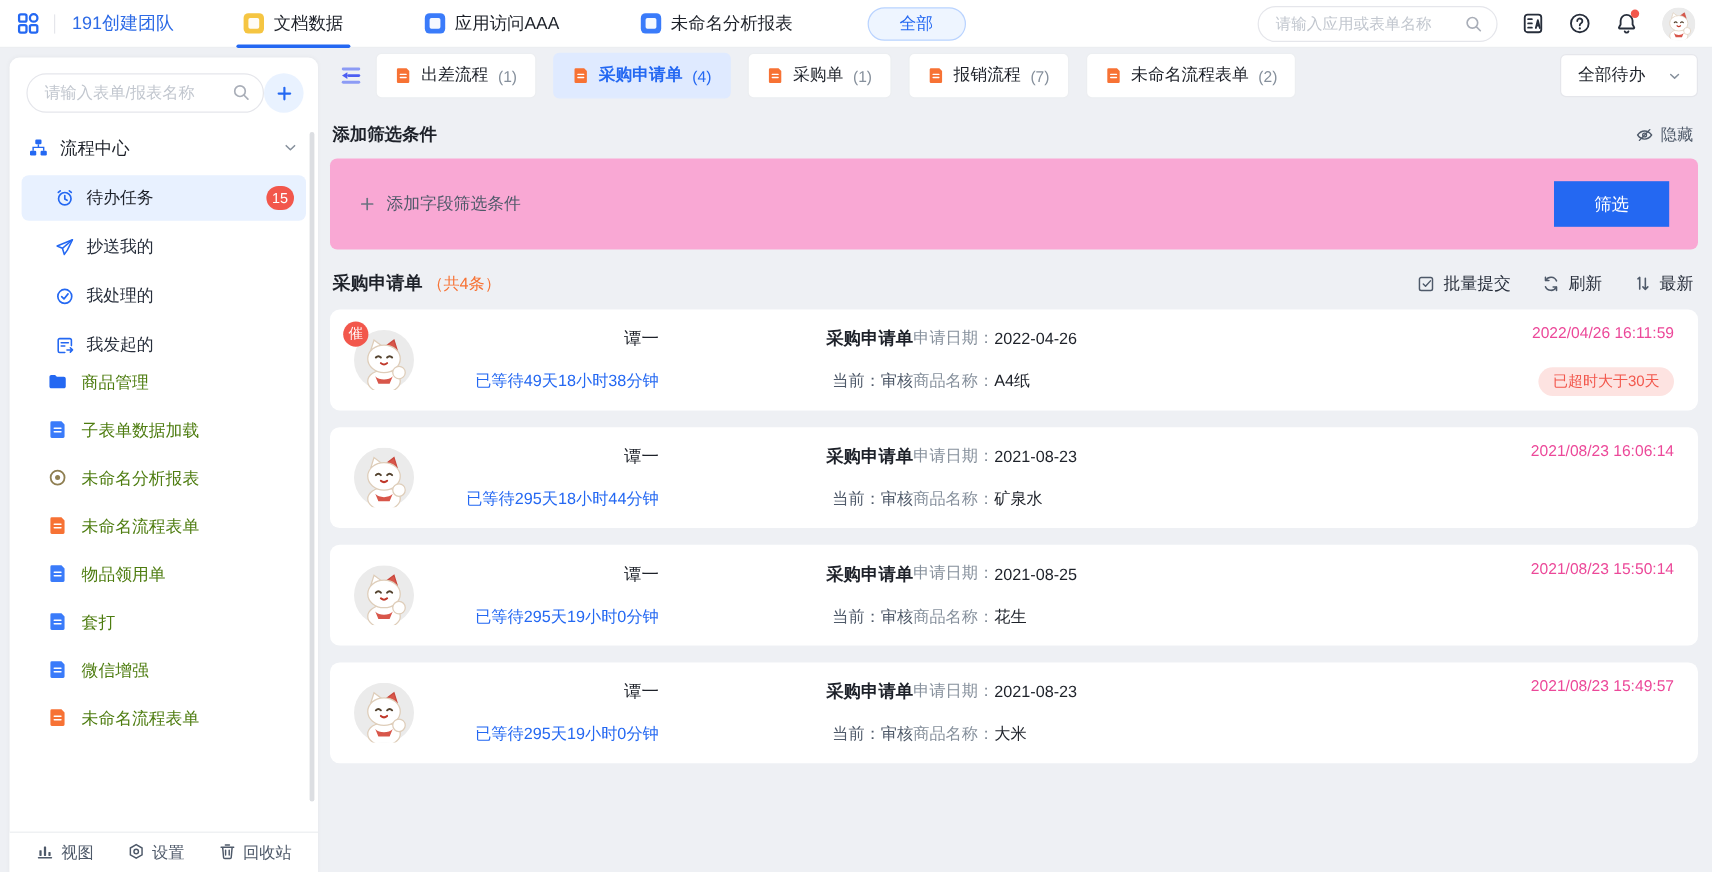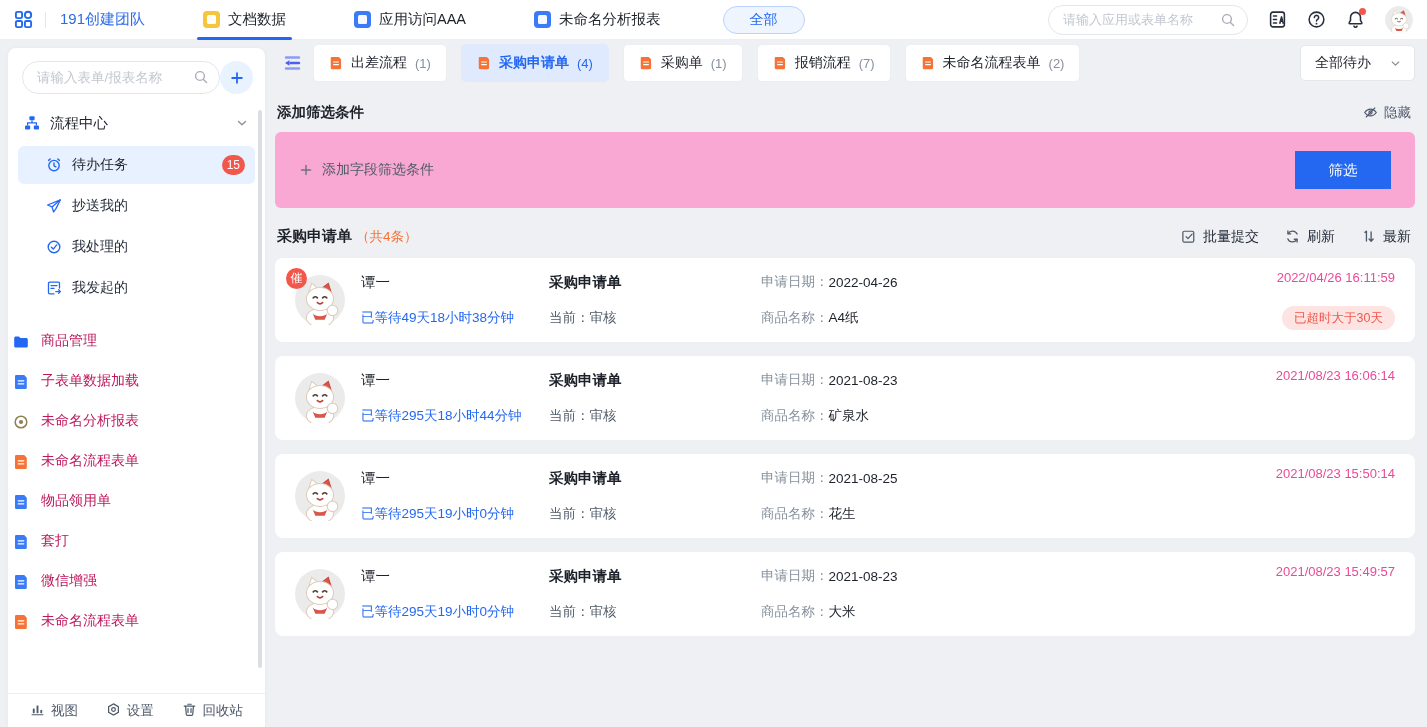--- a/index.html
+++ b/index.html
@@ -85,22 +85,22 @@
     padding:0 10px 0 28px; border-radius:6px; cursor:pointer; color:#272e3b;
   }
   .side-flow-item .f-icon { color:#2468f2; }
   .side-flow-item.active { background:#e8f1ff; color:#1d2129; }
   .count-badge {
     margin-left:auto; background:#f2574c; color:#fff; font-size:12px;
     min-width:20px; height:20px; border-radius:10px; display:flex;
     align-items:center; justify-content:center; padding:0 5px;
   }
   .side-form-item {
-    display:flex; align-items:flex-end; gap:12px; height:40px; padding:0 5px;
-    color:#be185d; cursor:pointer; white-space:nowrap;
+    display:flex; align-items:flex-start; gap:12px; height:40px; padding:0 32px;
+    color:#4d7c0f; cursor:pointer; white-space:nowrap;
   }
   .doc-icon { width:16px; height:16px; flex:none; }
   .doc-icon[data-icon="doc-blue"]   { color:#3a7bfa; }
   .doc-icon[data-icon="doc-orange"] { color:#f77234; }
   .doc-icon[data-icon="folder"]     { color:#2468f2; }
   .doc-icon[data-icon="gauge"]      { color:#8f7f52; }
   .side-footer {
     position:absolute; left:0; right:0; bottom:-8px; height:42px;
     border-top:1px solid #eceef1; display:flex; align-items:flex-start;
     justify-content:space-between; padding:8px 22px 0; background:#fff;
@@ -155,21 +155,21 @@
     background:#fff; border-radius:8px; height:84px; margin-bottom:14px;
     display:flex; align-items:center; padding:0 20px; cursor:pointer;
   }
   .avatar-wrap { position:relative; width:50px; height:50px; margin-right:16px; flex:none; }
   .avatar-lg { width:50px; height:50px; border-radius:50%; overflow:hidden; }
   .urge-badge {
     position:absolute; top:-7px; left:-9px; width:21px; height:21px; border-radius:50%;
     background:#f2574c; color:#fff; font-size:12px; display:flex; align-items:center;
     justify-content:center; z-index:2;
   }
-  .col { display:flex; flex-direction:column; justify-content:space-between; height:54px; }
+  .col { display:flex; flex-direction:column; justify-content:space-between; height:54px;text-align:right; }
   .col-name   { width:188px; }
   .col-form   { width:212px; }
   .col-detail { flex:1; min-width:0; }
   .col-right  { width:235px; height:60px; align-items:flex-end; display:flex; flex-direction:column; }
   .t-name { font-size:14.5px; color:#1d2129; }
   .t-wait { font-size:13.5px; color:#2468f2; }
   .t-form { font-size:14.5px; font-weight:bold; color:#1d2129; }
   .t-current { font-size:13.5px; color:#4e5969; }
   .t-line { font-size:13.5px; display:flex; align-items:center; }
   .t-label { color:#86909c; }

